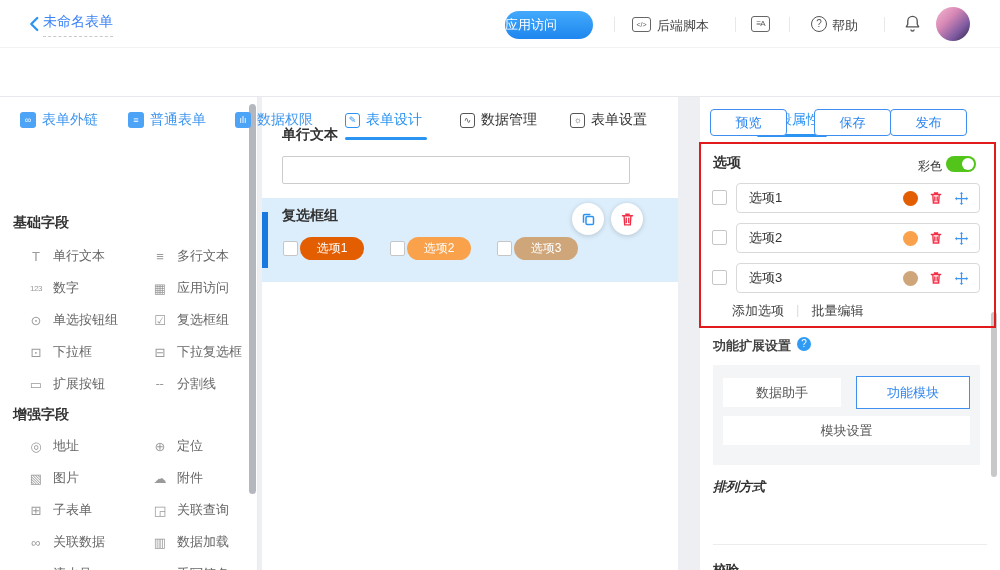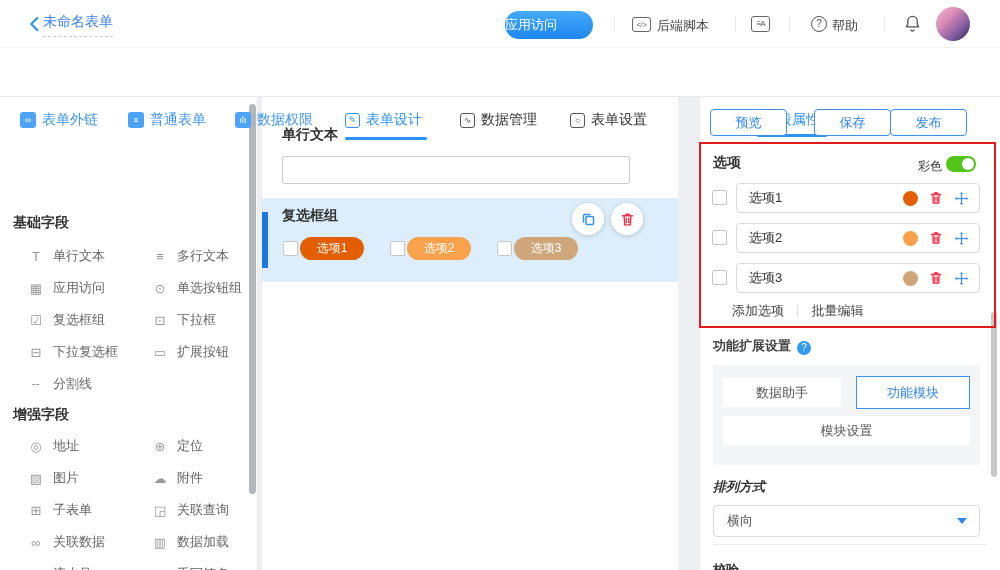--- a/index.html
+++ b/index.html
@@ -67,21 +67,21 @@
   .opt-row { position:absolute; left:12px; width:276px; height:30px; }
   .opt-cb { position:absolute; left:0; top:7px; width:15px; height:15px; border:1px solid #c6c6c6; border-radius:2px; background:#fff; cursor:pointer; }
   .opt-box { position:absolute; left:24px; top:0; width:244px; height:30px; border:1px solid #d9d9d9; border-radius:4px; background:#fff;
     display:flex; align-items:center; padding:0 10px 0 12px; gap:11px; }
   .opt-input { flex:1; border:none; outline:none; font-size:13px; color:#333; font-family:inherit; min-width:20px; background:transparent; }
   .dot { width:15px; height:15px; border-radius:50%; flex:0 0 15px; cursor:pointer; }
   .opt-act { display:flex; align-items:center; cursor:pointer; }
   .opt-links { position:absolute; left:32px; top:205px; display:flex; gap:12px; font-size:13px; color:#444; }
   .opt-links .lnk { cursor:pointer; }
   .opt-links .vsep { color:#ddd; }
-  .ext-title { position:absolute; left:13px; top:240px; font-size:13px; font-weight:bold; color:#444; display:flex; align-items:flex-end; gap:6px; }
+  .ext-title { position:absolute; left:13px; top:240px; font-size:13px; font-weight:bold; color:#444; display:flex; align-items:flex-start; gap:6px; }
   .q-badge { width:14px; height:14px; border-radius:50%; background:#2f9bf5; color:#fff; font-size:10px; line-height:14px; text-align:center; font-weight:normal; }
   .ext-box { position:absolute; left:13px; top:268px; width:267px; height:100px; background:#f4f5f6; }
   .ext-btn { position:absolute; background:#fff; font-size:13px; color:#555; text-align:center; cursor:pointer; }
   .ext-btn.b1 { left:10px; top:13px; width:118px; height:29px; line-height:29px; }
   .ext-btn.b2 { left:143px; top:11px; width:114px; height:33px; line-height:31px; border:1px solid #4090f0; color:#2f84ee; }
   .ext-btn.b3 { left:10px; top:51px; width:247px; height:29px; line-height:29px; }
   .arr-title { position:absolute; left:13px; top:381px; font-size:13px; font-weight:bold; color:#333;font-style:italic; }
   .select { position:absolute; left:13px; top:408px; width:267px; height:32px; border:1px solid #d9d9d9; border-radius:4px; background:#fff;
     font-size:13px; color:#555; line-height:30px; padding-left:13px; cursor:pointer; }
   .caret { position:absolute; right:12px; top:12px; width:0; height:0; border-left:5px solid transparent; border-right:5px solid transparent; border-top:6px solid #2f84ee; }
@@ -160,20 +160,24 @@
     <div class="sb-grid" style="top:149px">
       <div class="sb-item">
           <span class="sb-ic">T</span>
           <span>单行文本</span>
         </div>
       <div class="sb-item">
           <span class="sb-ic">≡</span>
           <span>多行文本</span>
         </div>
       <div class="sb-item">
+          <span class="sb-ic sm">123</span>
+          <span>数字</span>
+        </div>
+      <div class="sb-item">
           <span class="sb-ic">▦</span>
           <span>应用访问</span>
         </div>
       <div class="sb-item">
           <span class="sb-ic">⊙</span>
           <span>单选按钮组</span>
         </div>
       <div class="sb-item">
           <span class="sb-ic">☑</span>
           <span>复选框组</span>
@@ -343,24 +347,20 @@
       <span>功能扩展设置</span>
       <span class="q-badge">?</span>
     </div>
     <div class="ext-box">
       <div class="ext-btn b1">数据助手</div>
       <div class="ext-btn b3">模块设置</div>
       <div class="ext-btn b2">功能模块</div>
     </div>
 
     <div class="arr-title">排列方式</div>
-    <div class="select">
-      <span>横向</span>
-      <span class="caret"></span>
-    </div>
 
     <div class="p-divider"></div>
     <div class="partial-label">校验</div>
     <div class="p-scroll"></div>
   </div>
 
   <div class="red-rect"></div>
 </div>
 
 </body></html>

